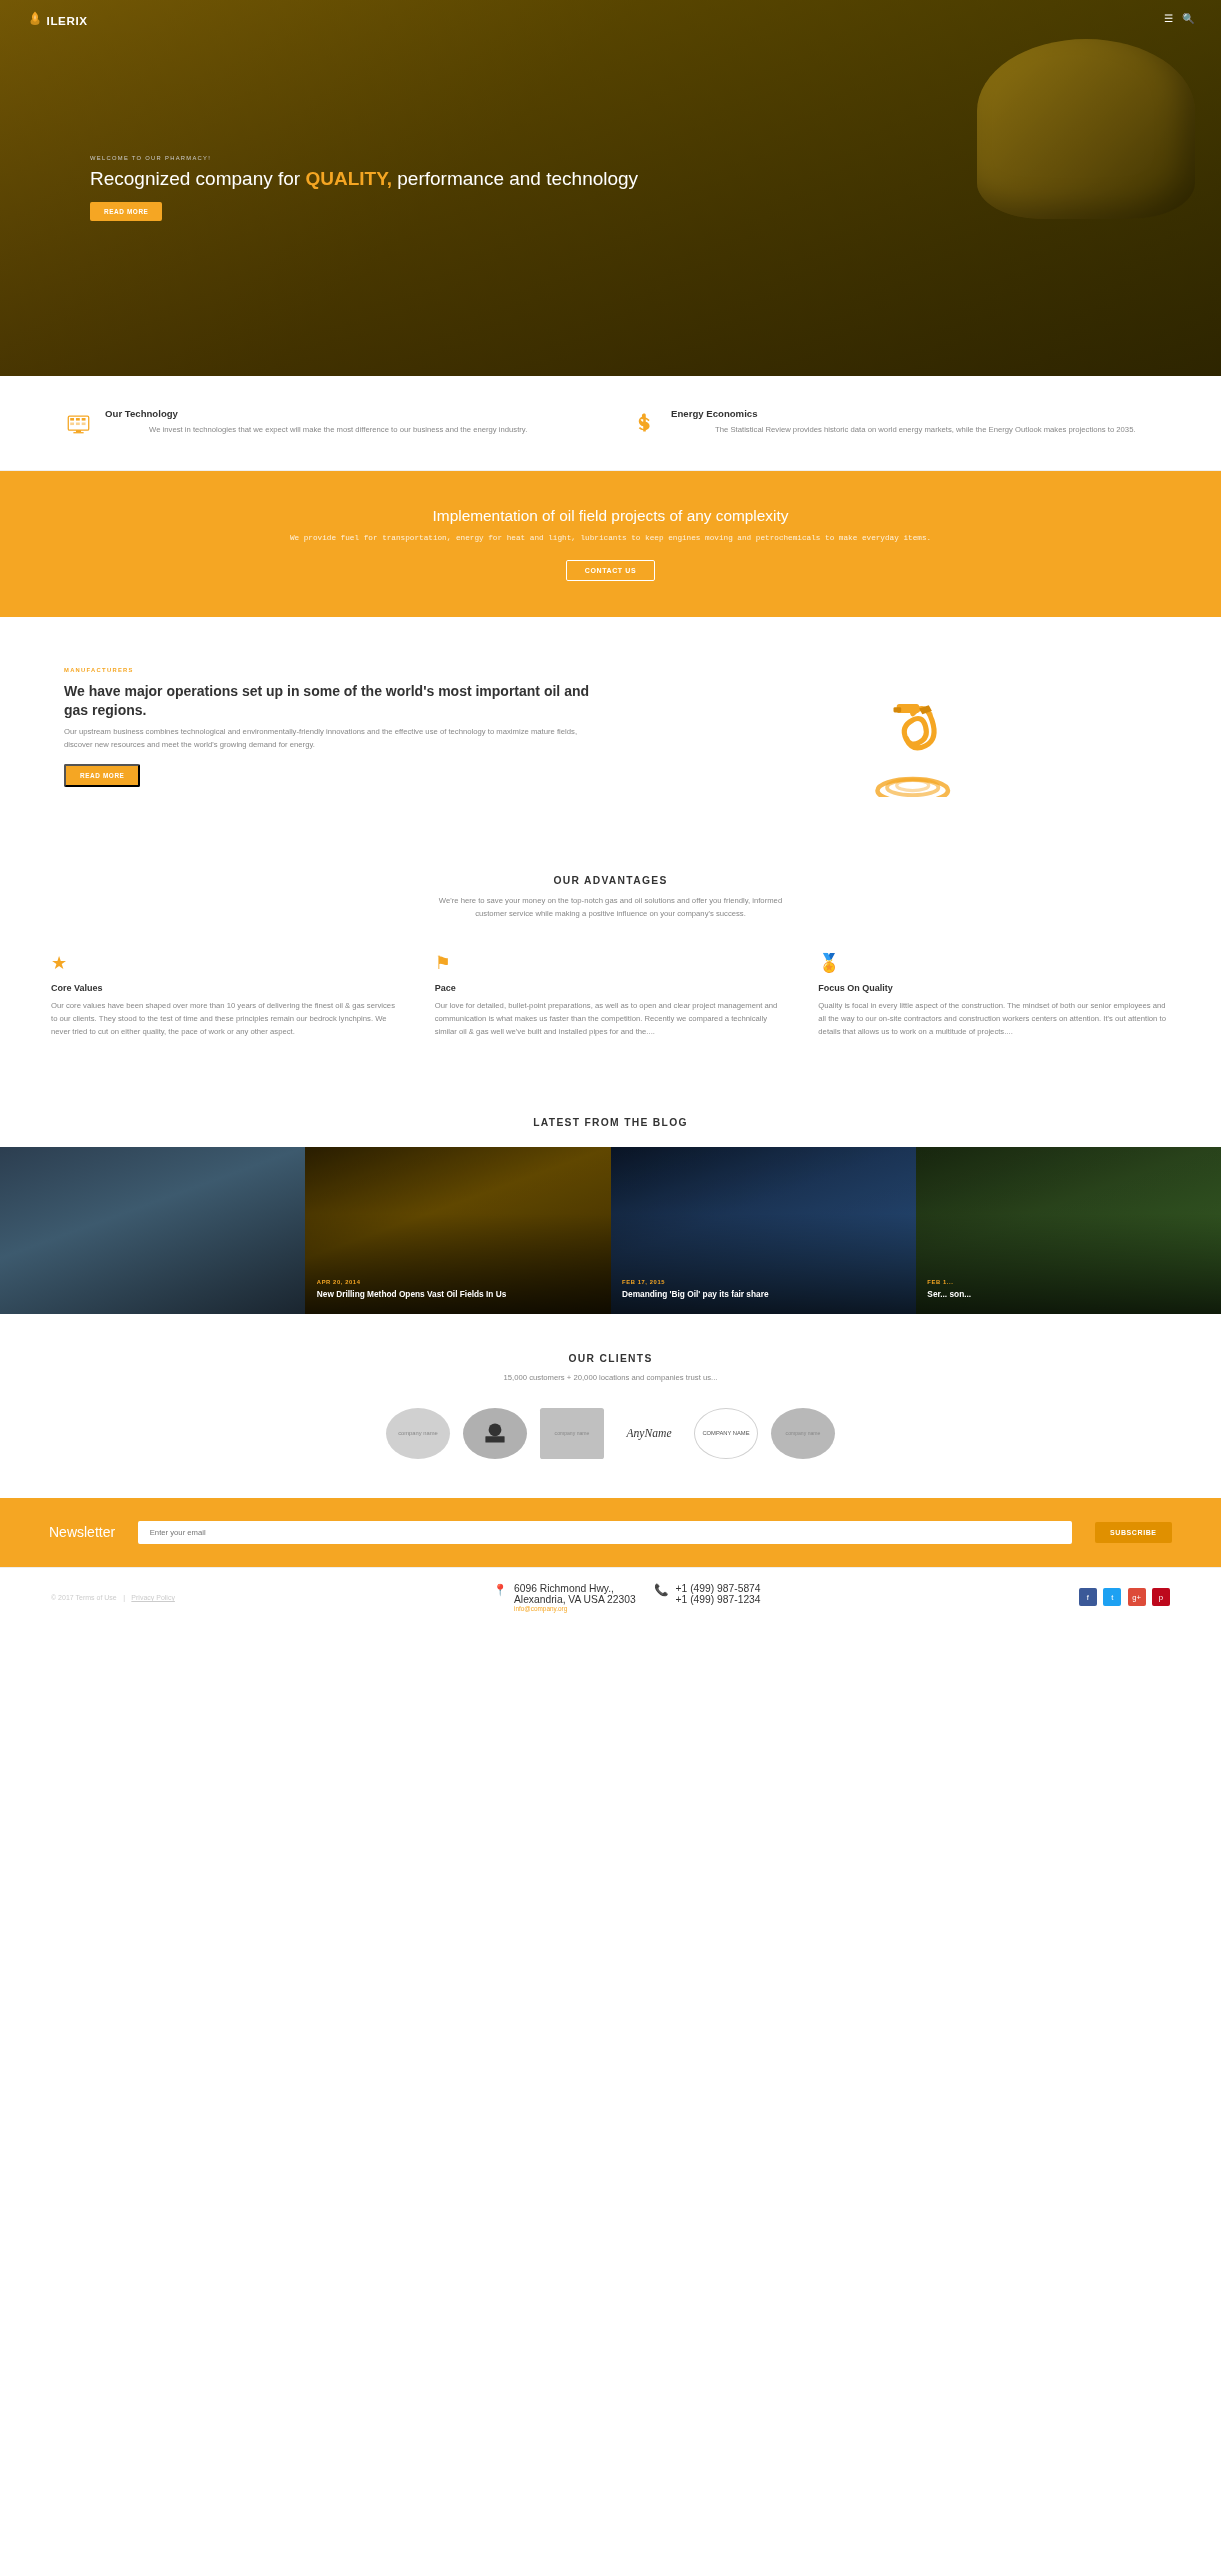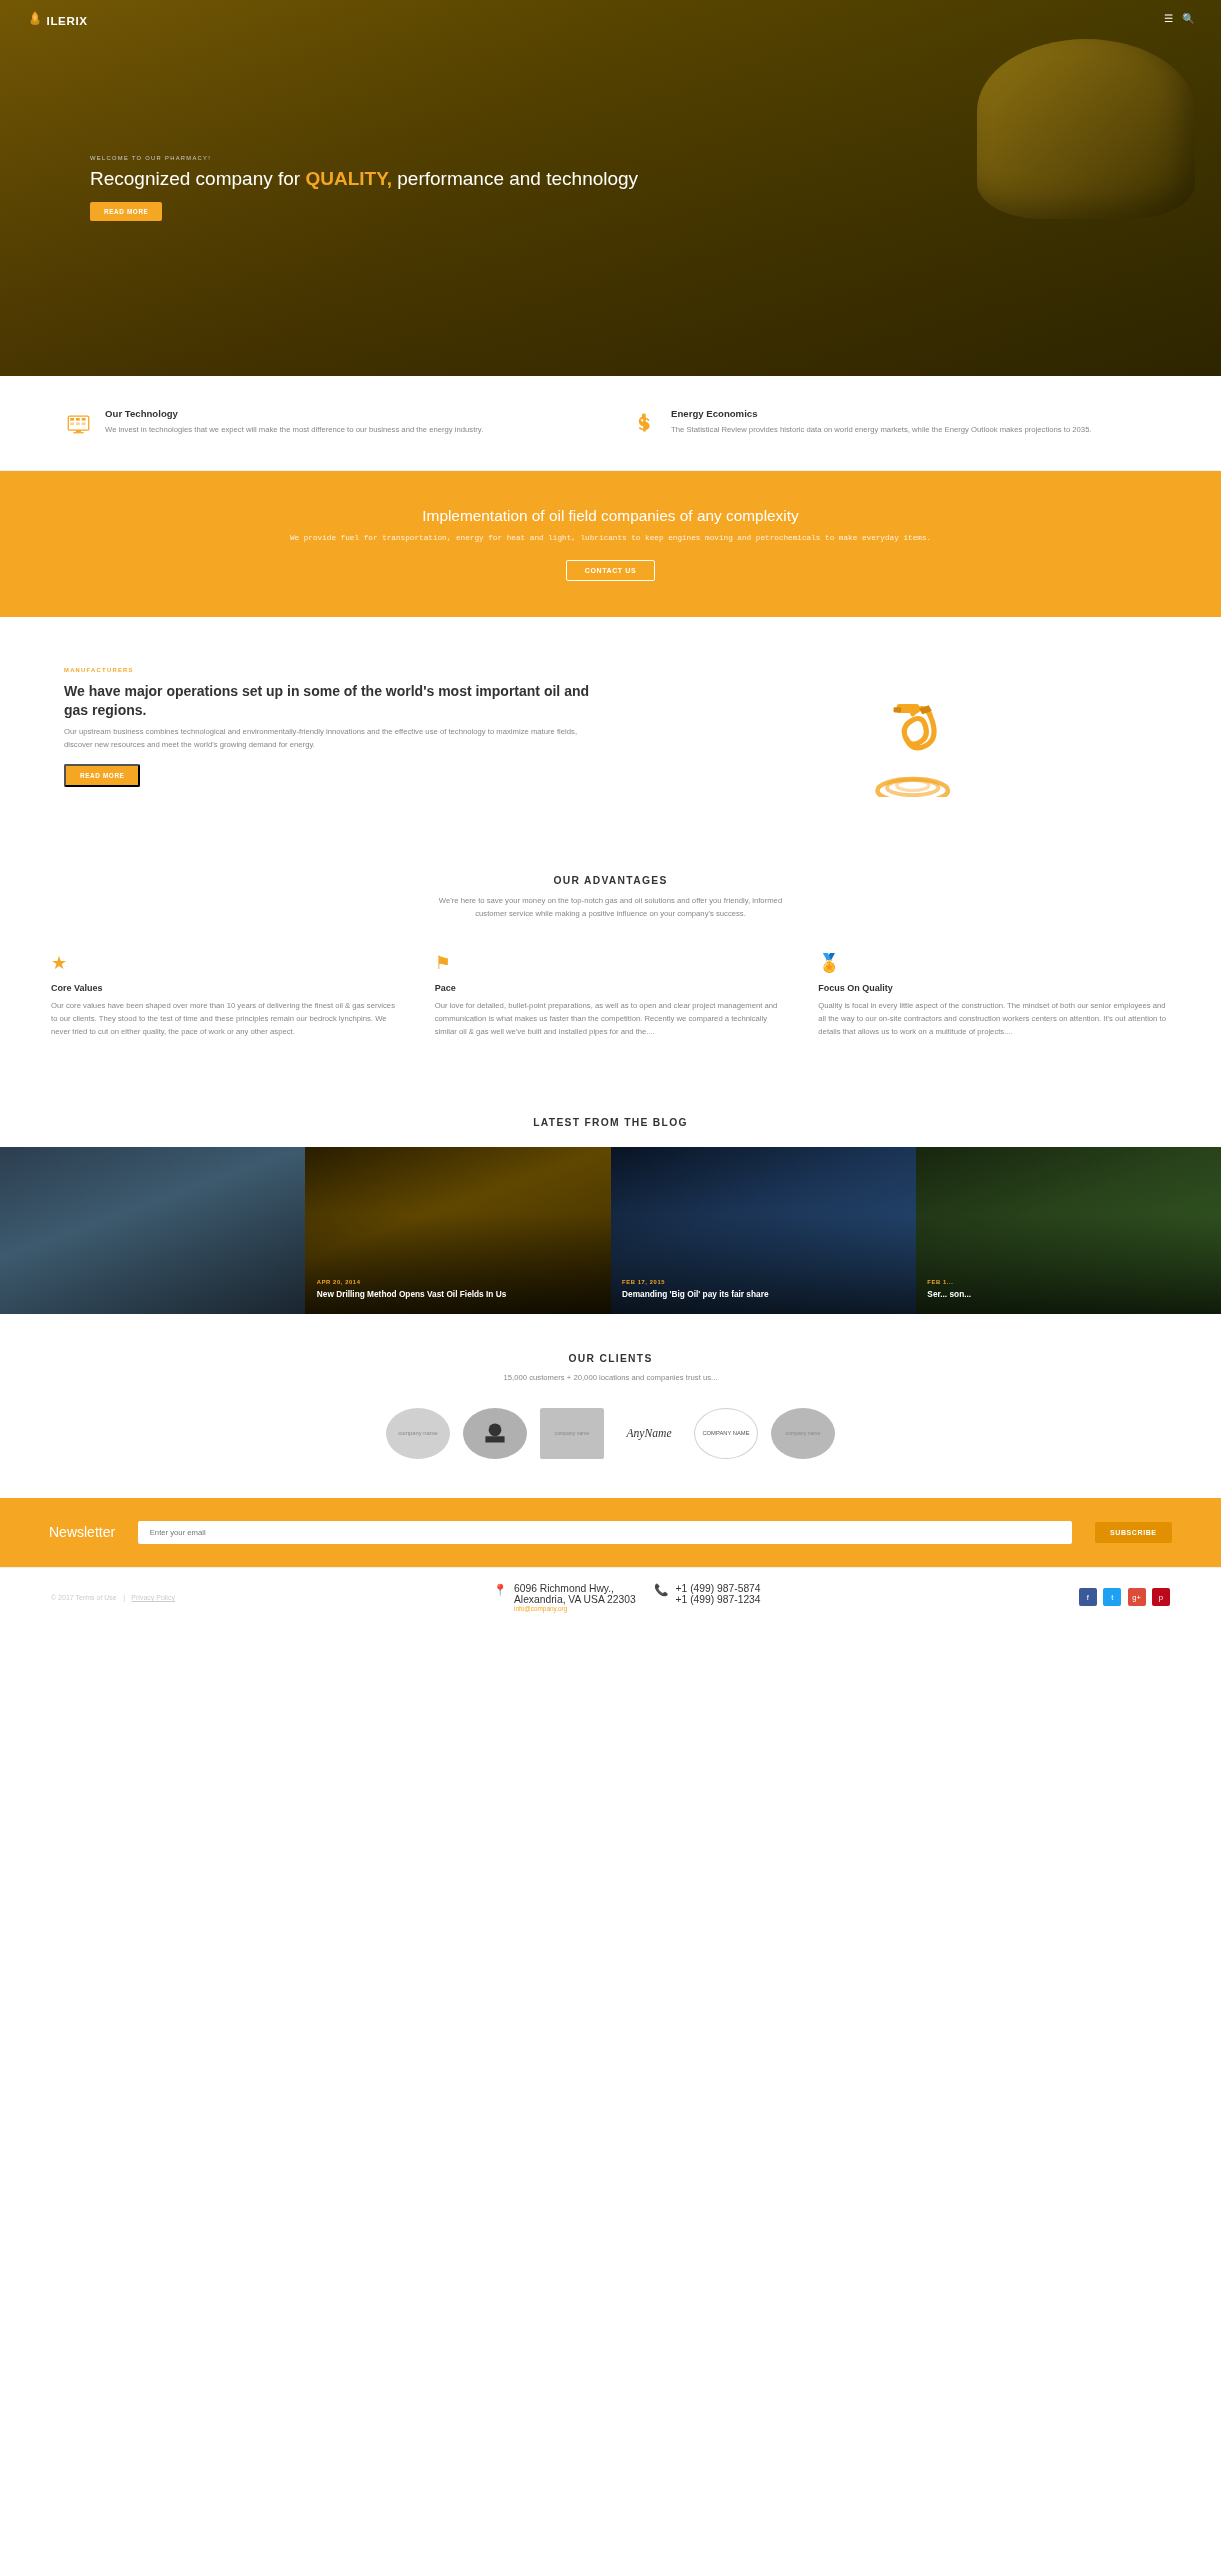--- a/index.html
+++ b/index.html
@@ -58,21 +58,21 @@
       display: flex; padding: 32px 64px; gap: 39px; background: #fff;
       border-bottom: 0.6px solid #f0f0f0;
     }
     .feature-item { display: flex; gap: 11.6px; flex: 1; }
     .feature-icon {
       width: 29.5px; height: 29.5px; flex-shrink: 0;
       display: flex; align-items: center; justify-content: center;
     }
     .feature-icon svg { width: 23px; height: 23px; }
     .feature-title { font-size: 9.6px; font-weight: 700; margin-bottom: 5.1px; }
-    .feature-text { font-size: 7.7px; color: #888; line-height: 1.6; }
+    .feature-text { font-size: 7.7px; color: #888; line-height: 1.6; margin-left: 44px; }
 
     
     .cta-banner {
       background: #f5a623; padding: 36px 26px; text-align: center;
     }
     .cta-banner h2 { color: #fff; font-size: 15.4px; font-weight: 400; margin-bottom: 9px; }
     .cta-banner p { color: rgba(255,255,255,0.85); font-size: 7.7px; margin-bottom: 18px; font-family: Liberation Mono, monospace; }
     .cta-btn {
       display: inline-block; border: 1.3px solid #fff; color: #fff;
       padding: 6.4px 18px; border-radius: 1.9px; font-size: 7px;
@@ -244,21 +244,21 @@
       </svg>
     </div>
     <div>
       <div class="feature-title">Energy Economics</div>
       <div class="feature-text">The Statistical Review provides historic data on world energy markets, while the Energy Outlook makes projections to 2035.</div>
     </div>
   </div>
 </section>
 
 <section class="cta-banner">
-  <h2>Implementation of oil field companies of any complexity</h2>
+  <h2>Implementation of oil field projects of any complexity</h2>
   <p>We provide fuel for transportation, energy for heat and light, lubricants to keep engines moving and petrochemicals to make everyday items.</p>
   <button class="cta-btn">CONTACT US</button>
 </section>
 
 <section class="manufacturers">
   <div class="mfr-content">
     <div class="mfr-label">MANUFACTURERS</div>
     <h2 class="mfr-title">We have major operations set up in some of the world's most important oil and gas regions.</h2>
     <p class="mfr-text">Our upstream business combines technological and environmentally-friendly innovations and the effective use of technology to maximize mature fields, discover new resources and meet the world's growing demand for energy.</p>
     <button class="mfr-btn">READ MORE</button>

